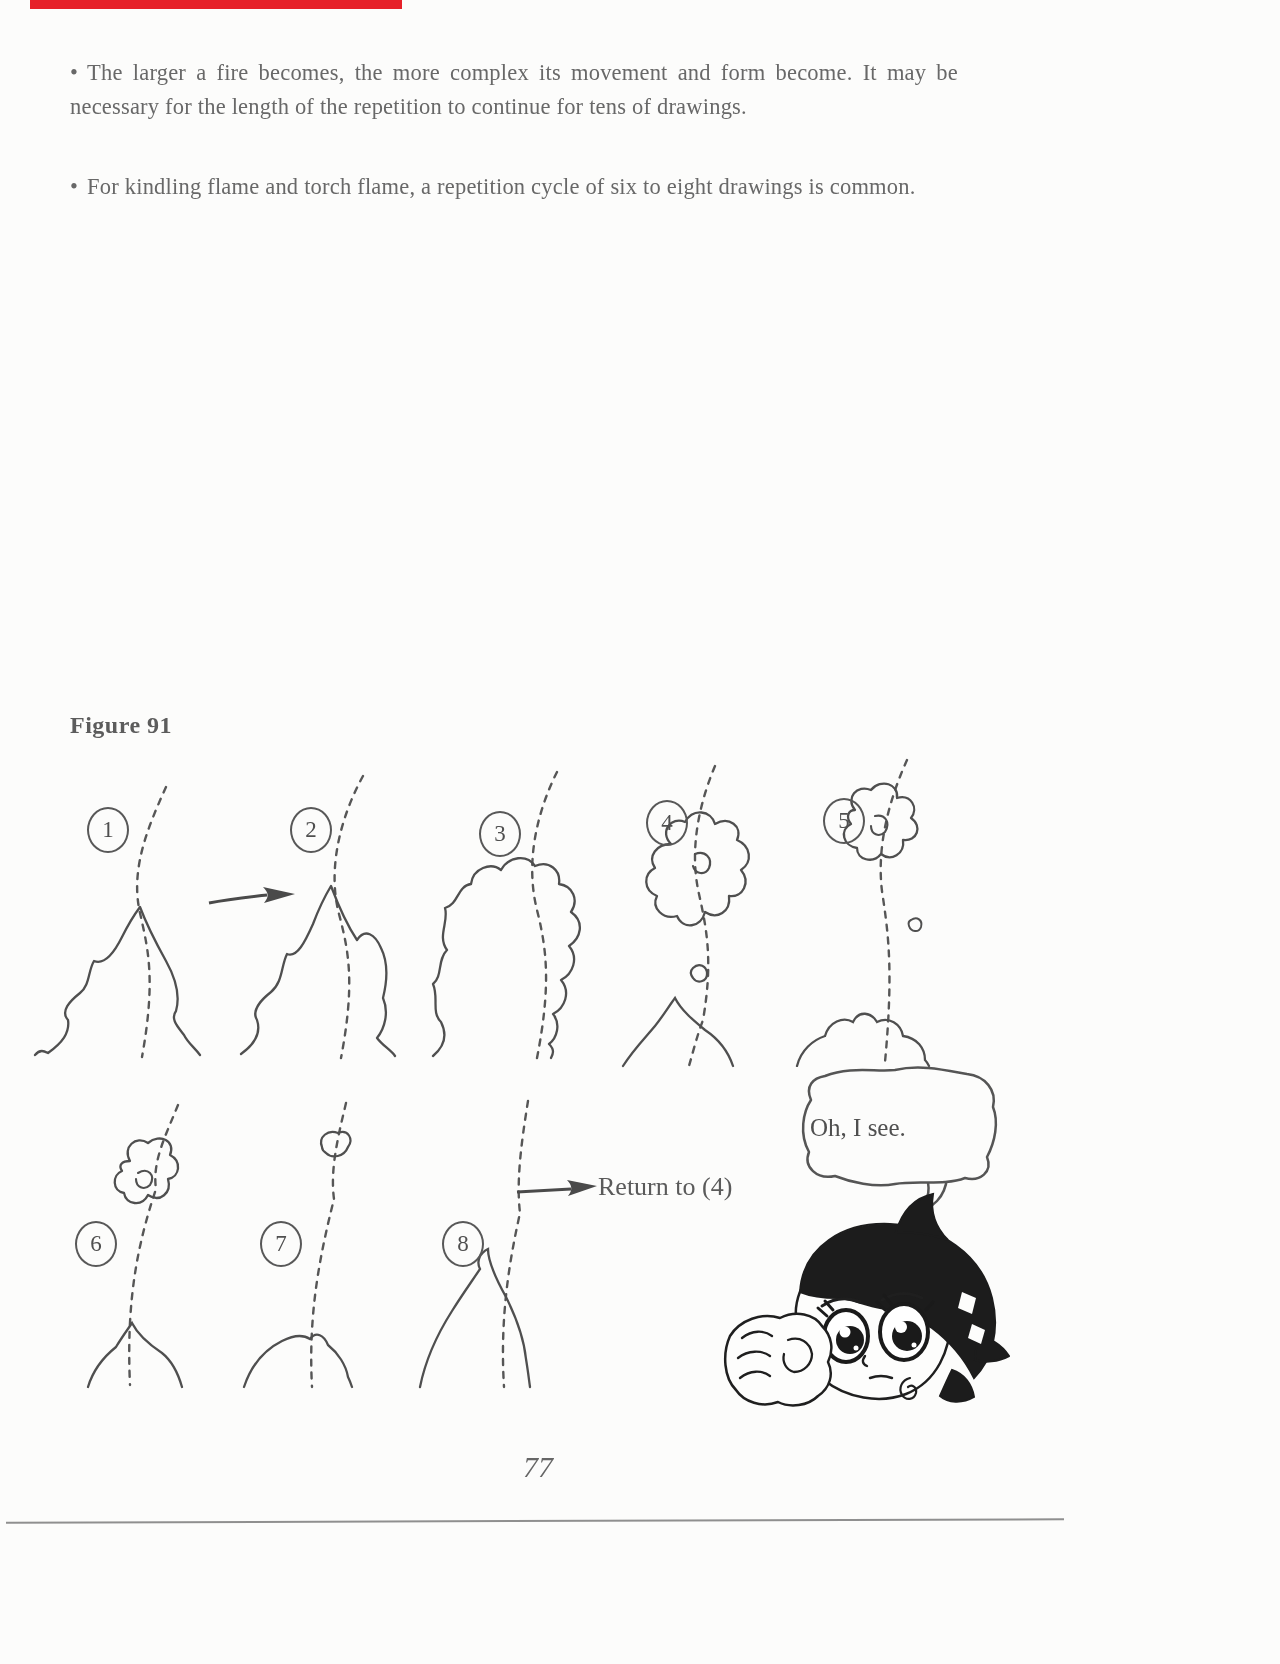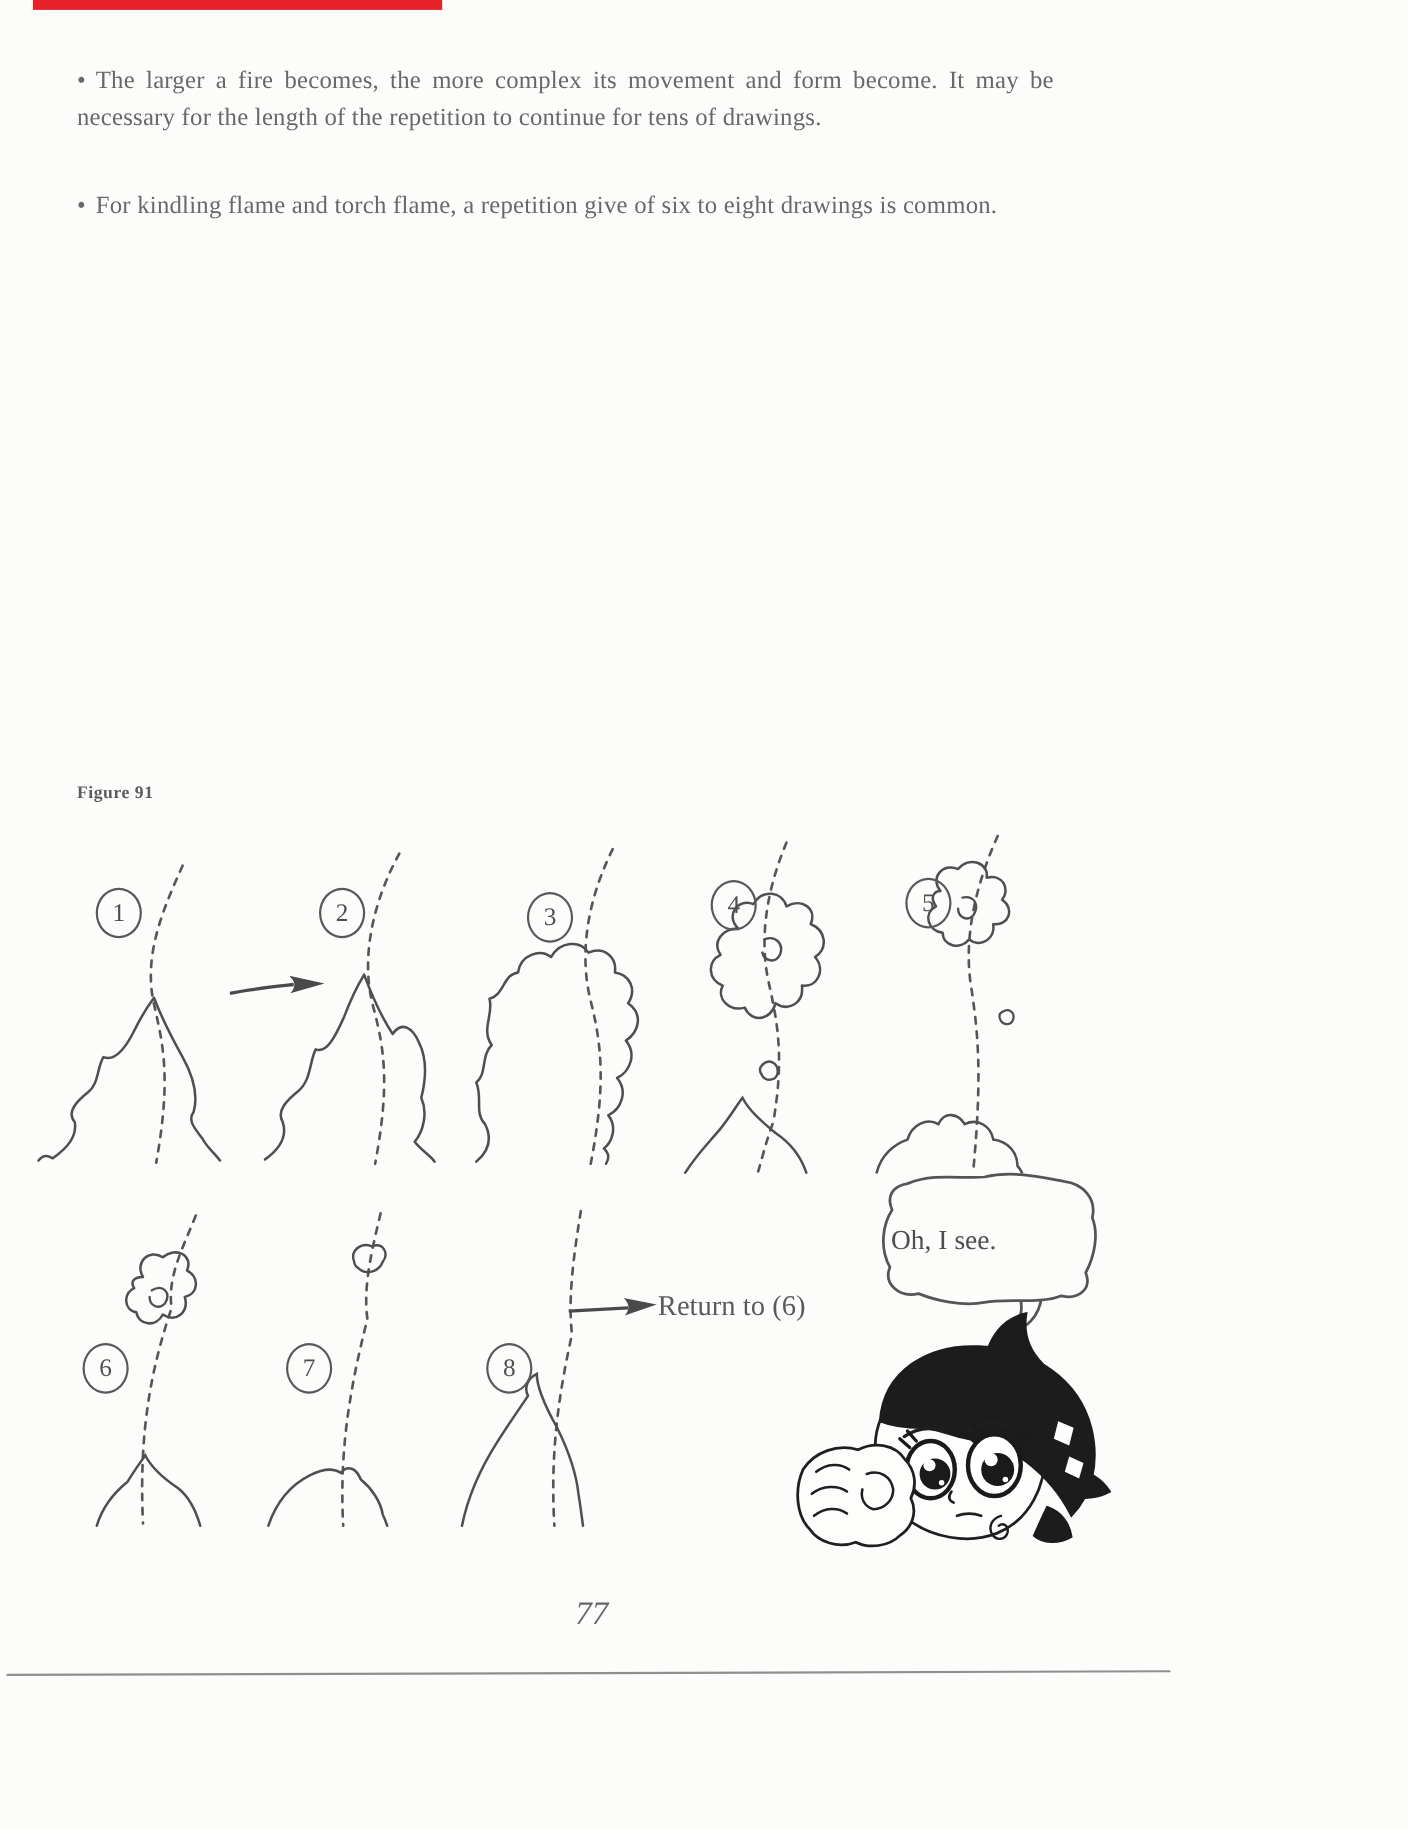--- a/index.html
+++ b/index.html
@@ -7,21 +7,21 @@
     width:1280px; height:1664px; background:#ffffff;
     font-family:"Liberation Serif","DejaVu Serif",serif;
     position:relative; overflow:hidden;
   }
   .page { position:absolute; inset:0; background:#fcfcfb; }
   .red-bar { position:absolute; left:30px; top:0; width:372px; height:9px; background:#e62129; }
   .bullets { position:absolute; left:70px; top:56px; width:888px; color:#686868;
              font-size:22.5px; line-height:34px; letter-spacing:0.2px; }
   .bullet { margin:0 0 46px 0; text-align:justify; }
   .marker { margin-right:9px; }
-  .figure-label { position:absolute; left:70px; top:712px; font-size:16px; font-weight:bold;
+  .figure-label { position:absolute; left:70px; top:712px; font-size:24px; font-weight:bold;
                   color:#5c5c5c; letter-spacing:0.5px; }
   .cell { position:absolute; }
   .circle { position:absolute; width:38px; height:42px; border:2.5px solid #585858;
             border-radius:50%; display:flex; align-items:center; justify-content:center;
             font-size:23px; color:#4f4f4f; background:transparent; }
   .return-label { position:absolute; left:598px; top:1172px; font-size:26px; color:#5a5a5a; }
   .bubble-text { position:absolute; left:810px; top:1114px; width:180px; 
                  font-size:25px; color:#4f4f4f; }
   .page-number { position:absolute; left:500px; top:1450px; width:76px; text-align:center;
                  font-size:30px; font-style:italic; color:#666; }
@@ -31,21 +31,21 @@
 </style>
 </head>
 <body>
 
 <div class="page">
 
   <div class="red-bar"></div>
 
   <div class="bullets">
     <p class="bullet"><span class="marker">•</span><span>The larger a fire becomes, the more complex its movement and form become.  It may be necessary for the length of the repetition to continue for tens of drawings.</span></p>
-    <p class="bullet"><span class="marker">•</span><span>For kindling flame and torch flame, a repetition give of six to eight drawings is common.</span></p>
+    <p class="bullet"><span class="marker">•</span><span>For kindling flame and torch flame, a repetition cycle of six to eight drawings is common.</span></p>
   </div>
 
   <div class="figure-label">Figure 91</div>
 
   <svg class="cell" style="left:30px;top:765px" width="220" height="300" viewBox="0 0 220 300">
     <path d="M 136,22 C 118,62 100,104 110,148 C 118,184 126,214 112,292" fill="none" stroke="#565656" stroke-width="2.4" stroke-dasharray="6 7" stroke-linecap="round"></path>
     <path d="M 5,290 C 10,284 14,286 18,288 C 32,278 40,268 38,255 C 30,246 40,236 50,228 C 60,220 58,206 64,196 C 74,200 84,188 92,172 C 98,160 104,150 110,142 C 116,158 126,178 136,196 C 146,214 150,232 146,246 C 140,254 148,262 154,270 C 158,278 164,282 170,290" fill="none" stroke="#4f4f4f" stroke-width="2.3" stroke-linecap="round" stroke-linejoin="round"></path>
   </svg>
 
   <svg class="cell" style="left:205px;top:885px" width="95" height="26" viewBox="0 0 95 26">
@@ -119,21 +119,21 @@
       <span>7</span>
     </div>
   <div class="circle" style="left:442px;top:1221px">
       <span>8</span>
     </div>
 
   <svg class="cell" style="left:515px;top:1176px" width="85" height="24" viewBox="0 0 85 24">
     <path d="M 2,16 L 56,13" fill="none" stroke="#4a4a4a" stroke-width="3"></path>
     <path d="M 52,4 L 82,10 L 53,20 C 58,14 57,9 52,4 Z" fill="#4a4a4a"></path>
   </svg>
-  <div class="return-label">Return to (6)</div>
+  <div class="return-label">Return to (4)</div>
 
   <svg class="cell" style="left:795px;top:1062px" width="210" height="155" viewBox="0 0 210 155">
     <path d="M 132,116 C 136,130 132,142 120,150 C 138,147 150,135 152,116 Z" fill="#fcfcfb" stroke="#555" stroke-width="2.5" stroke-linejoin="round"></path>
     <path d="M 30,14 C 55,4 80,10 100,8 C 125,2 150,8 172,12 C 190,14 202,28 198,45 C 204,60 200,80 192,95 C 198,110 185,120 170,116 C 150,124 120,118 100,122 C 80,126 55,120 40,114 C 22,118 8,105 14,90 C 4,72 8,50 16,38 C 10,24 18,16 30,14 Z" fill="#fcfcfb" stroke="#555" stroke-width="2.5" stroke-linejoin="round"></path>
   </svg>
   <div class="bubble-text">Oh, I see.</div>
 
   <svg class="cell" style="left:700px;top:1140px" width="310" height="290" viewBox="0 0 310 290">
 
     <path d="M 96,168 C 100,132 134,108 172,108 C 212,108 246,136 250,176 C 252,210 236,242 206,254 C 180,264 146,258 124,240 C 106,226 94,198 96,168 Z" fill="#fdfdfc" stroke="#1f1f1f" stroke-width="2.5"></path>

